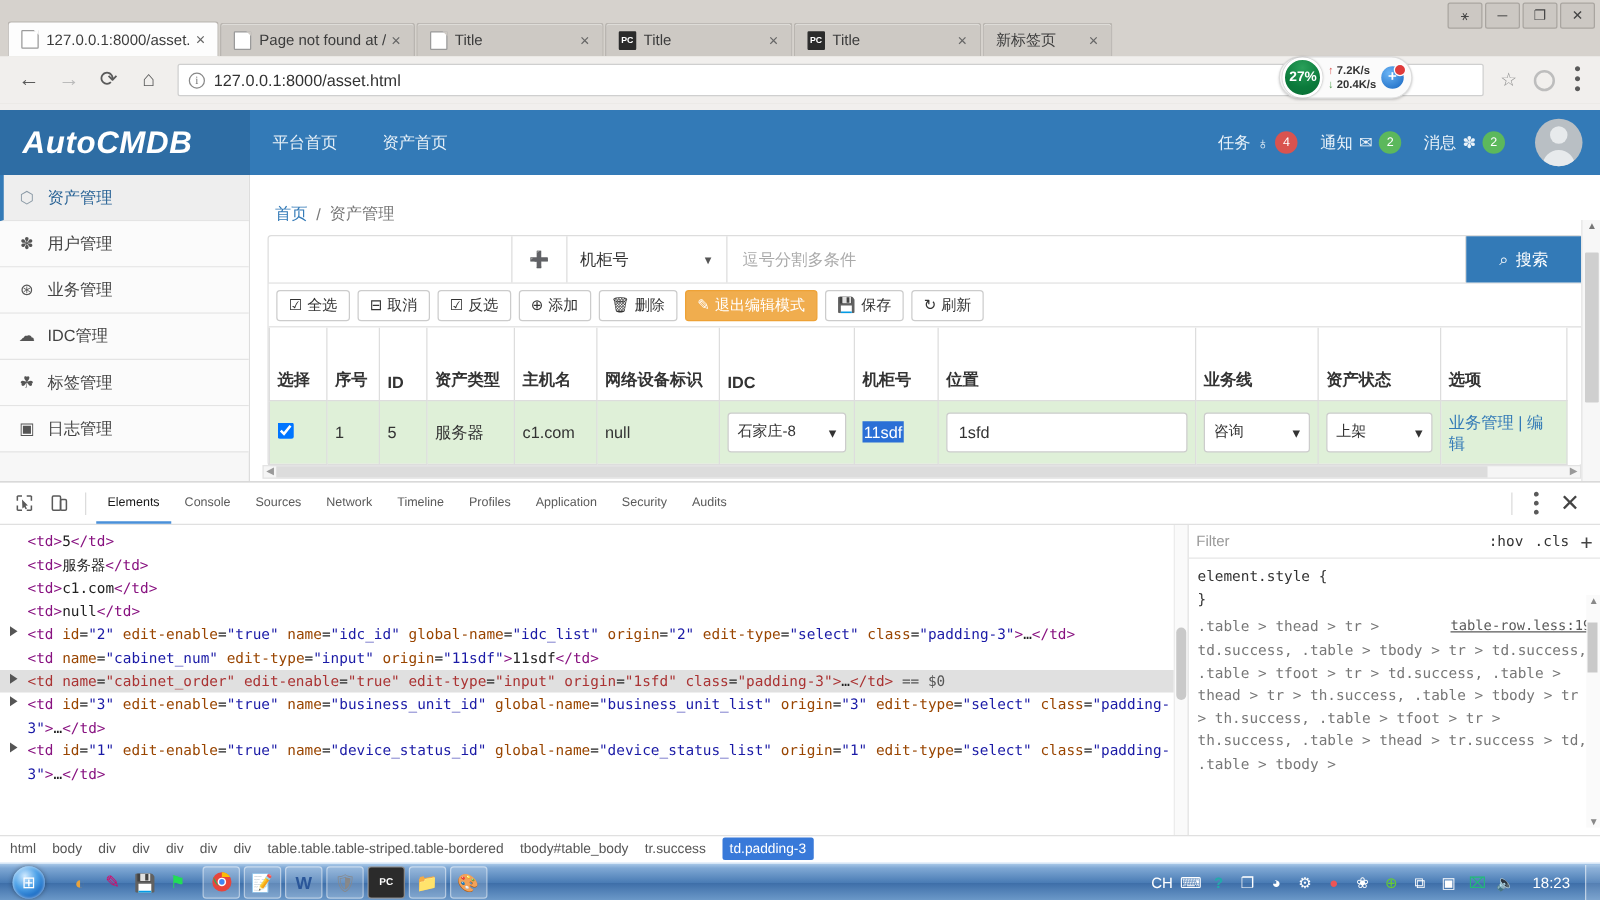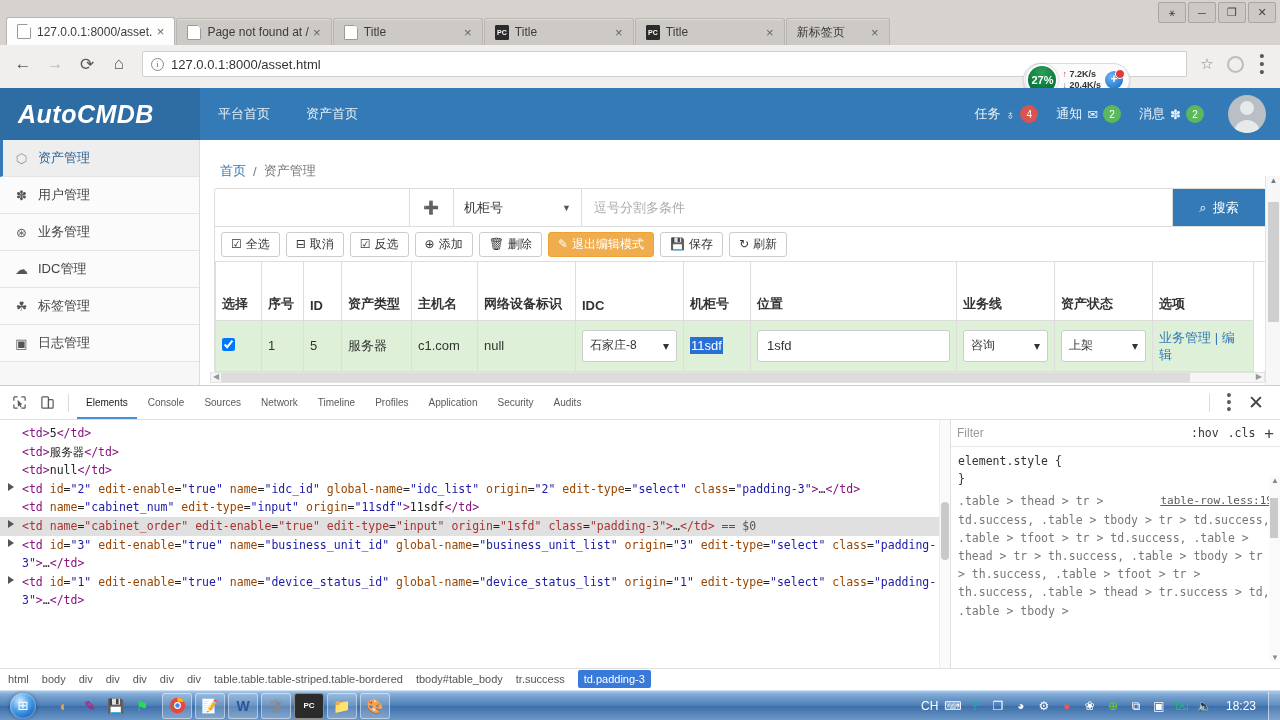--- a/index.html
+++ b/index.html
@@ -58,21 +58,21 @@
   .omnibox .info { width:13px;height:13px;border:1px solid #888; border-radius:50%;
     font-size:9px; line-height:11px; text-align:center; color:#777; font-family:"Liberation Serif",serif; }
   .omnibox .url { font-size:13px; color:#333; }
   .star { color:#8a8a8a; font-size:15px; width:24px; text-align:center;}
   .circlebtn { width:17px;height:17px;border:2px solid #bdbdbd;border-radius:50%; margin:0 6px;}
   .kebab { width:20px; text-align:center; color:#5a5a5a; font-size:15px; letter-spacing:0; line-height:8px;}
   .kebab span{display:block;}
 
   
   .netwidget{
-    position:absolute; right:150px; top:18px; height:34px; display:flex; align-items:center;
+    position:absolute; right:150px; top:0; height:34px; display:flex; align-items:center;
     background:#fbfbfb; border:1px solid #dcdcdc; border-radius:17px; padding:0 6px 0 2px;
     box-shadow:0 1px 2px rgba(0,0,0,.18);
   }
   .cpuball{
     width:32px;height:32px;border-radius:50%;
     background:radial-gradient(circle at 50% 22%, #2aa05a 0%, #0b7a3b 60%, #0a6e35 100%);
     color:#fff; font-size:11px; font-weight:bold; display:flex;align-items:center;justify-content:center;
     border:2px solid #fff; box-shadow:0 0 2px rgba(0,0,0,.4);
   }
   .speeds{ margin-left:4px; font-size:9px; color:#333; line-height:11px; }
@@ -560,20 +560,21 @@
           <span>•</span>
         </div>
       <div class="dt-close">✕</div>
     </div>
   </div>
 
   <div class="dt-main">
     <div class="dom">
       <div class="dline"><span class="tg">&lt;td&gt;</span>5<span class="tg">&lt;/td&gt;</span></div>
       <div class="dline"><span class="tg">&lt;td&gt;</span>服务器<span class="tg">&lt;/td&gt;</span></div>
+      <div class="dline"><span class="tg">&lt;td&gt;</span>c1.com<span class="tg">&lt;/td&gt;</span></div>
       <div class="dline"><span class="tg">&lt;td&gt;</span>null<span class="tg">&lt;/td&gt;</span></div>
       <div class="dline"><span class="tri"></span><span class="tg">&lt;td</span> <span class="at">id</span>=<span class="av">"2"</span> <span class="at">edit-enable</span>=<span class="av">"true"</span> <span class="at">name</span>=<span class="av">"idc_id"</span> <span class="at">global-name</span>=<span class="av">"idc_list"</span> <span class="at">origin</span>=<span class="av">"2"</span> <span class="at">edit-type</span>=<span class="av">"select"</span> <span class="at">class</span>=<span class="av">"padding-3"</span><span class="tg">&gt;</span>…<span class="tg">&lt;/td&gt;</span></div>
       <div class="dline"><span class="tg">&lt;td</span> <span class="at">name</span>=<span class="av">"cabinet_num"</span> <span class="at">edit-type</span>=<span class="av">"input"</span> <span class="at">origin</span>=<span class="av">"11sdf"</span><span class="tg">&gt;</span>11sdf<span class="tg">&lt;/td&gt;</span></div>
       <div class="dline sel"><span class="tri"></span><span class="tg">&lt;td</span> <span class="at">name</span>=<span class="av">"cabinet_order"</span> <span class="at">edit-enable</span>=<span class="av">"true"</span> <span class="at">edit-type</span>=<span class="av">"input"</span> <span class="at">origin</span>=<span class="av">"1sfd"</span> <span class="at">class</span>=<span class="av">"padding-3"</span><span class="tg">&gt;</span>…<span class="tg">&lt;/td&gt;</span> <span class="dollar">== $0</span></div>
       <div class="dline"><span class="tri"></span><span class="tg">&lt;td</span> <span class="at">id</span>=<span class="av">"3"</span> <span class="at">edit-enable</span>=<span class="av">"true"</span> <span class="at">name</span>=<span class="av">"business_unit_id"</span> <span class="at">global-name</span>=<span class="av">"business_unit_list"</span> <span class="at">origin</span>=<span class="av">"3"</span> <span class="at">edit-type</span>=<span class="av">"select"</span> <span class="at">class</span>=<span class="av">"padding-3"</span><span class="tg">&gt;</span>…<span class="tg">&lt;/td&gt;</span></div>
       <div class="dline"><span class="tri"></span><span class="tg">&lt;td</span> <span class="at">id</span>=<span class="av">"1"</span> <span class="at">edit-enable</span>=<span class="av">"true"</span> <span class="at">name</span>=<span class="av">"device_status_id"</span> <span class="at">global-name</span>=<span class="av">"device_status_list"</span> <span class="at">origin</span>=<span class="av">"1"</span> <span class="at">edit-type</span>=<span class="av">"select"</span> <span class="at">class</span>=<span class="av">"padding-3"</span><span class="tg">&gt;</span>…<span class="tg">&lt;/td&gt;</span></div>
       <div class="dom-scroll">
           <i></i>
         </div>
     </div>

